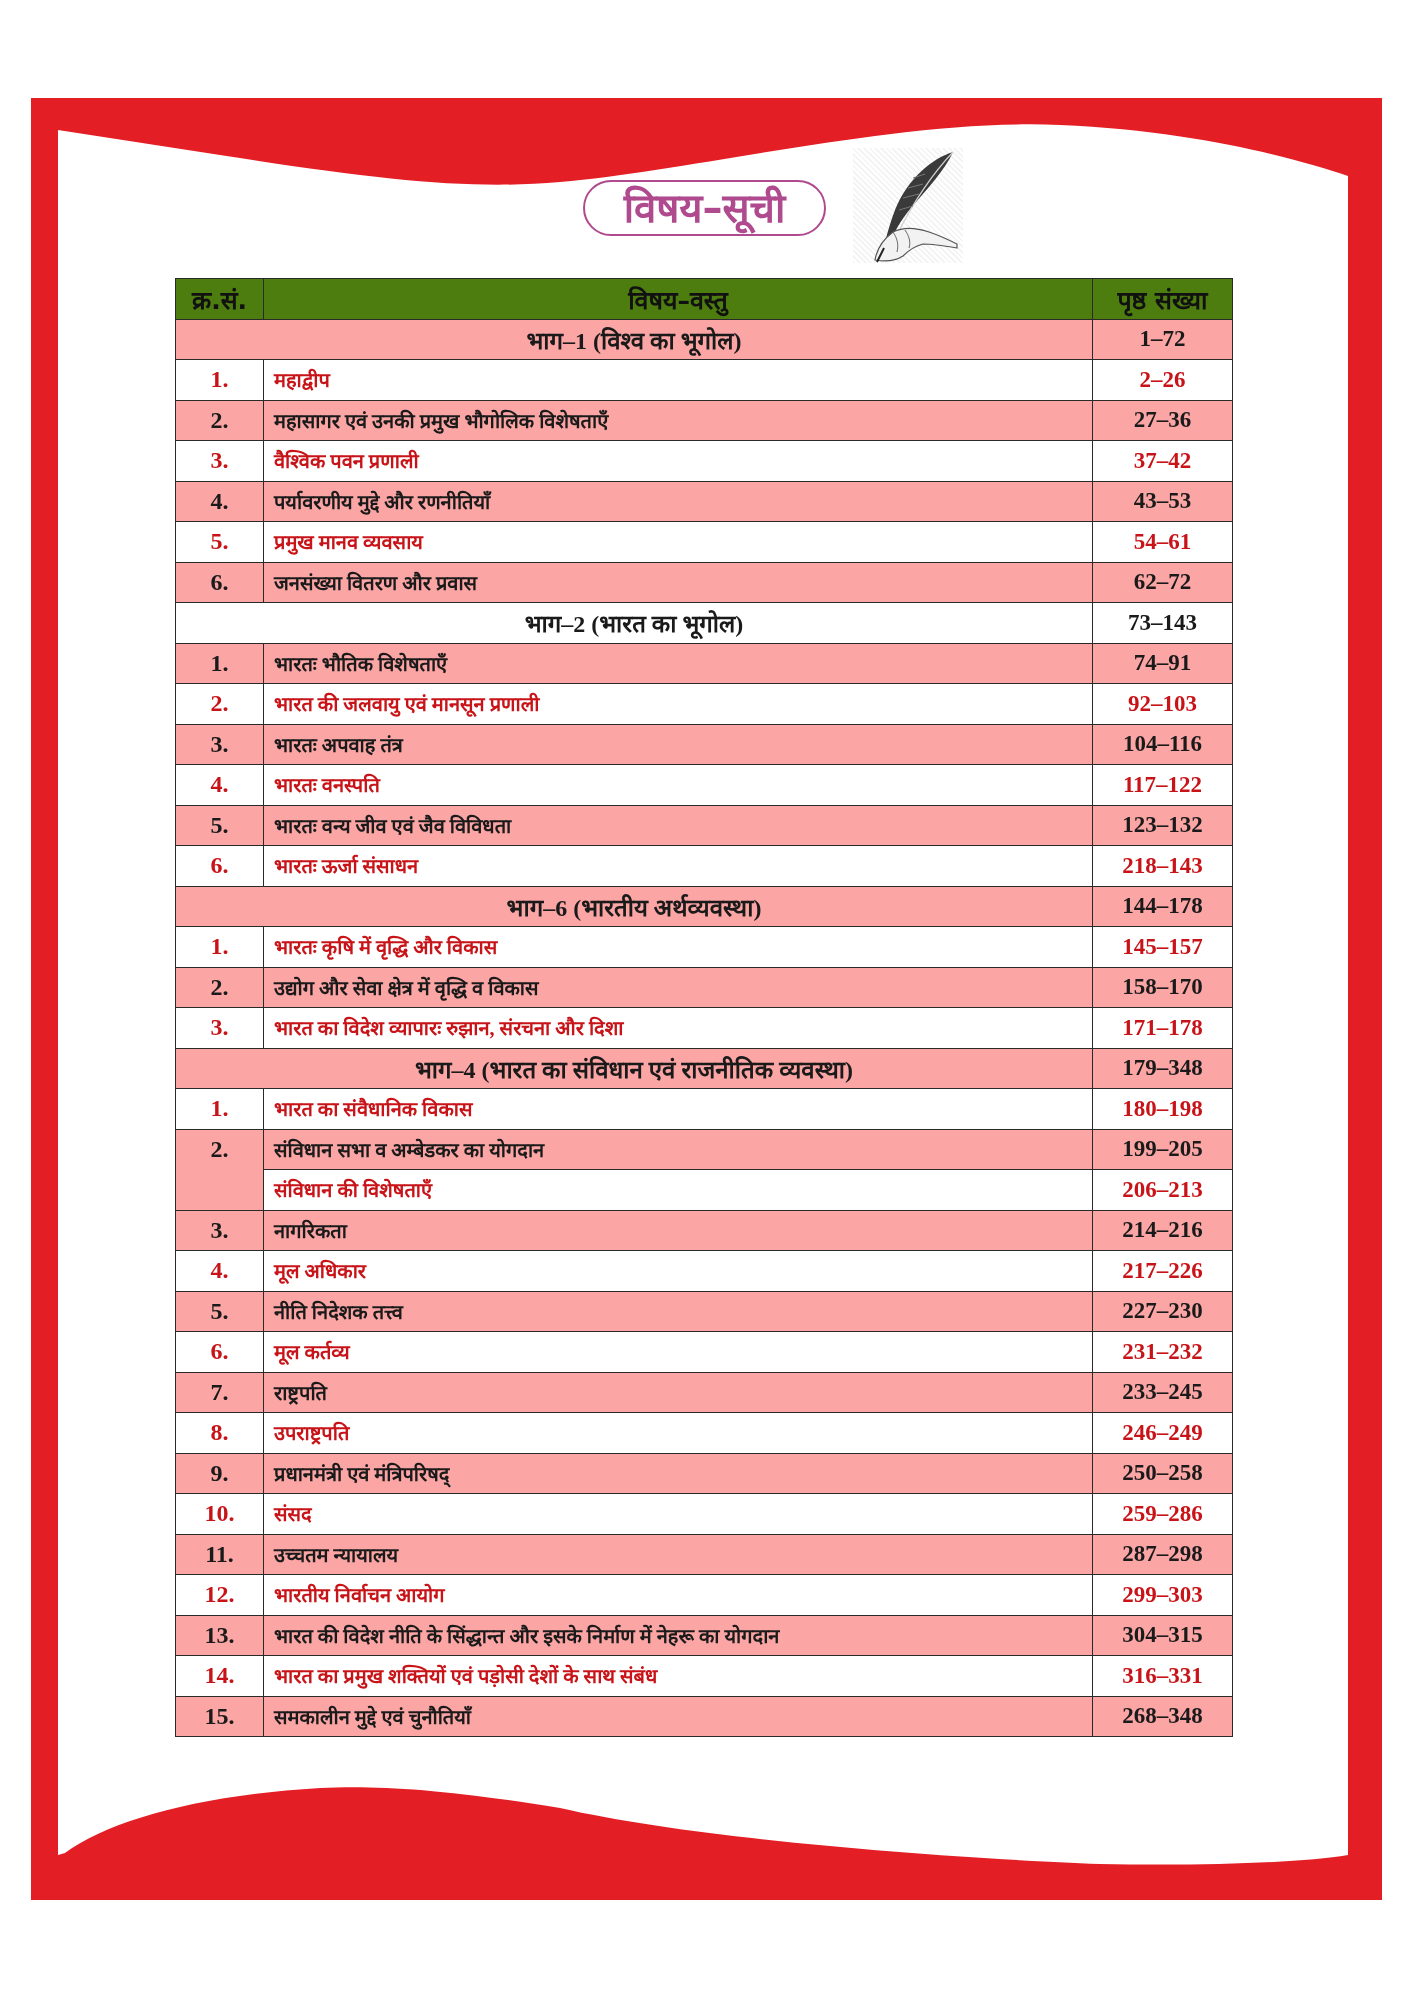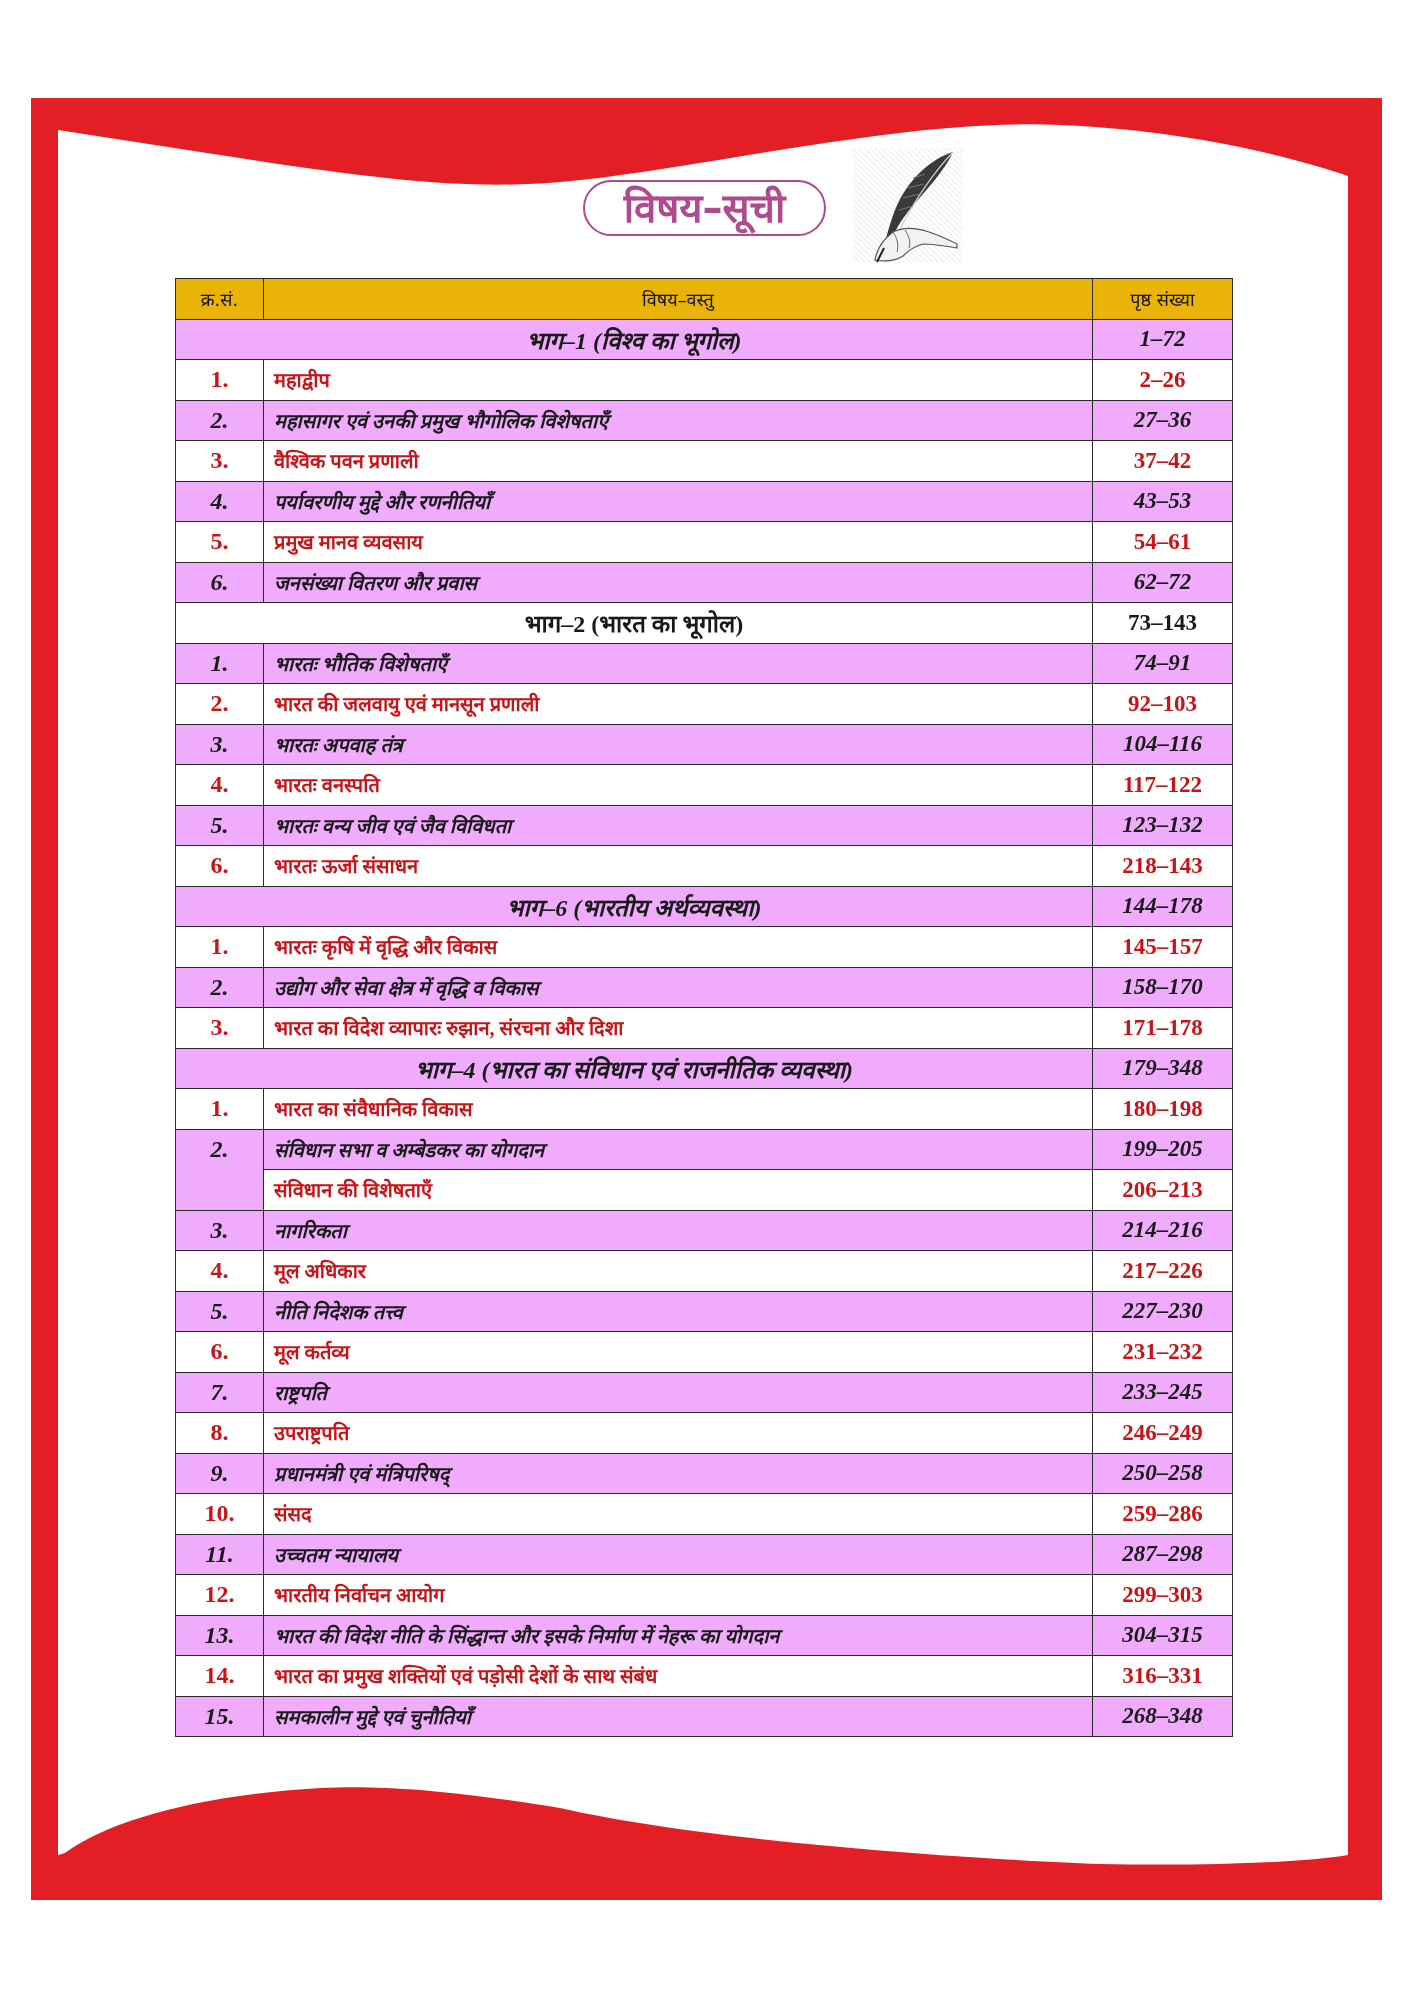--- a/index.html
+++ b/index.html
@@ -65,24 +65,24 @@
     }
     .toc-table td, .toc-table th {
       border: 1.5px solid #2a2a2a;
       height: 40.5px;
       padding: 0;
       box-sizing: border-box;
       font-family: "Liberation Serif", "DejaVu Serif", serif;
       vertical-align: middle;
     }
     .toc-table th {
-      font-weight: normal;
+      font-weight: bold;
       font-family: "DejaVu Sans", sans-serif;
-      font-size: 18px;
-      background: #eab308;
+      font-size: 25px;
+      background: #4d7c0f;
       color: #111;
     }
     .col-num { width: 88px; }
     .col-topic { width: 829px; }
     .col-page { width: 140px; }
     .num-cell {
       text-align: center;
       font-weight: bold;
       font-size: 24px;
     }
@@ -97,21 +97,21 @@
       font-weight: bold;
       font-size: 23px;
     }
     .part-cell {
       text-align: center;
       font-family: "DejaVu Sans", sans-serif;
       font-size: 24px;
       font-weight: bold;
       color: #1a1a1a;
     }
-    .green { background: #f0abfc; font-style: italic; }
+    .green { background: #fca5a5; }
     .white { background: #ffffff; }
     .red { color: #c81418; }
     .black { color: #1a1a1a; margin-top: 28px; }
   </style>
 </head>
 <body>
 
 <svg id="frame-svg" viewBox="0 0 1414 2000" xmlns="http://www.w3.org/2000/svg">
 
   <rect x="31" y="98" width="1351" height="1802" fill="#e41e25"></rect>

